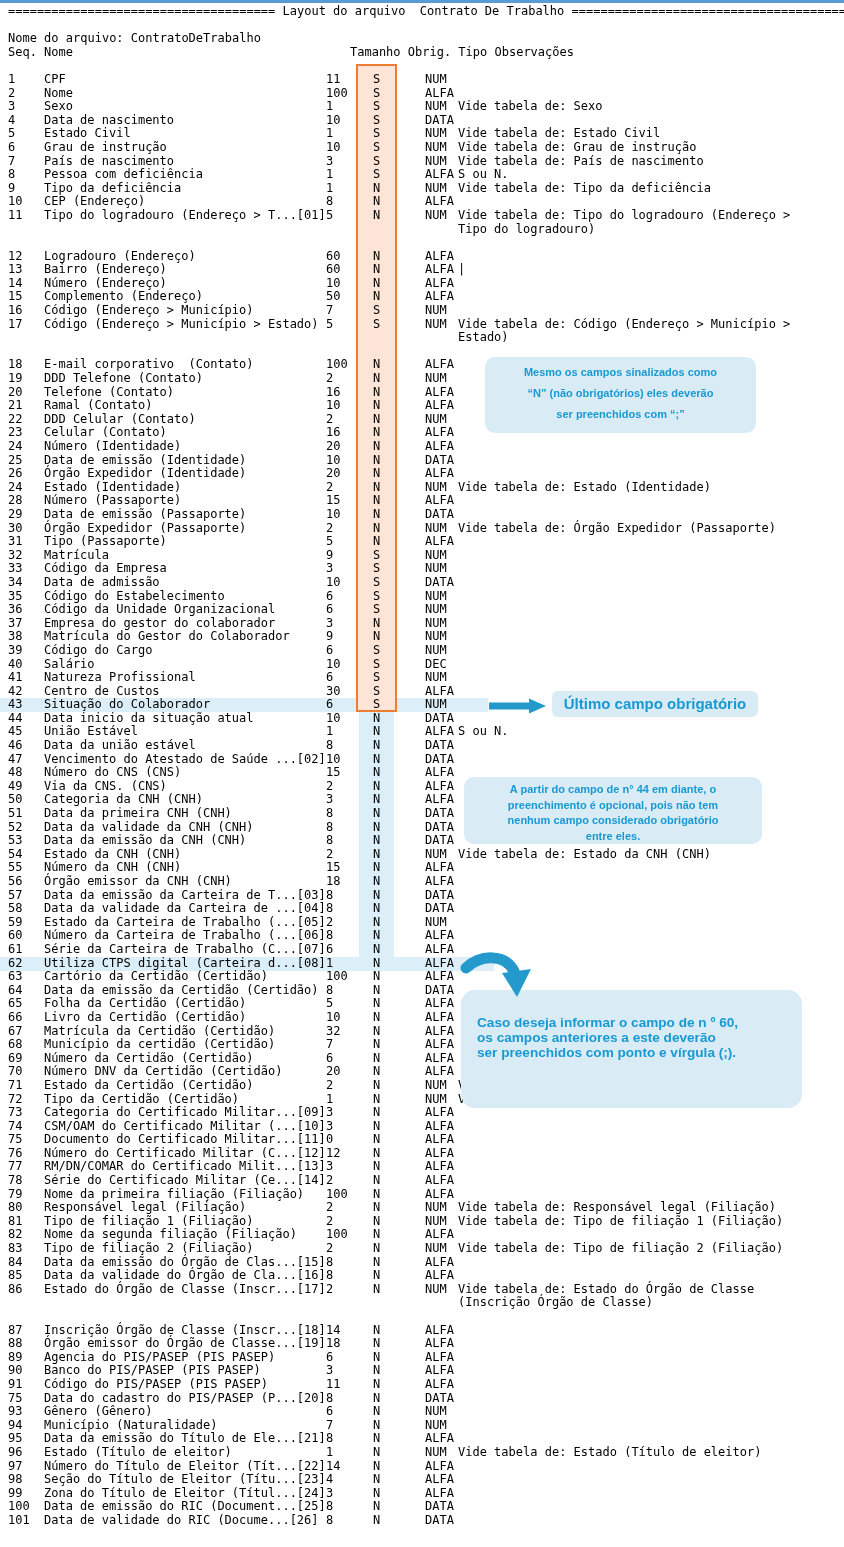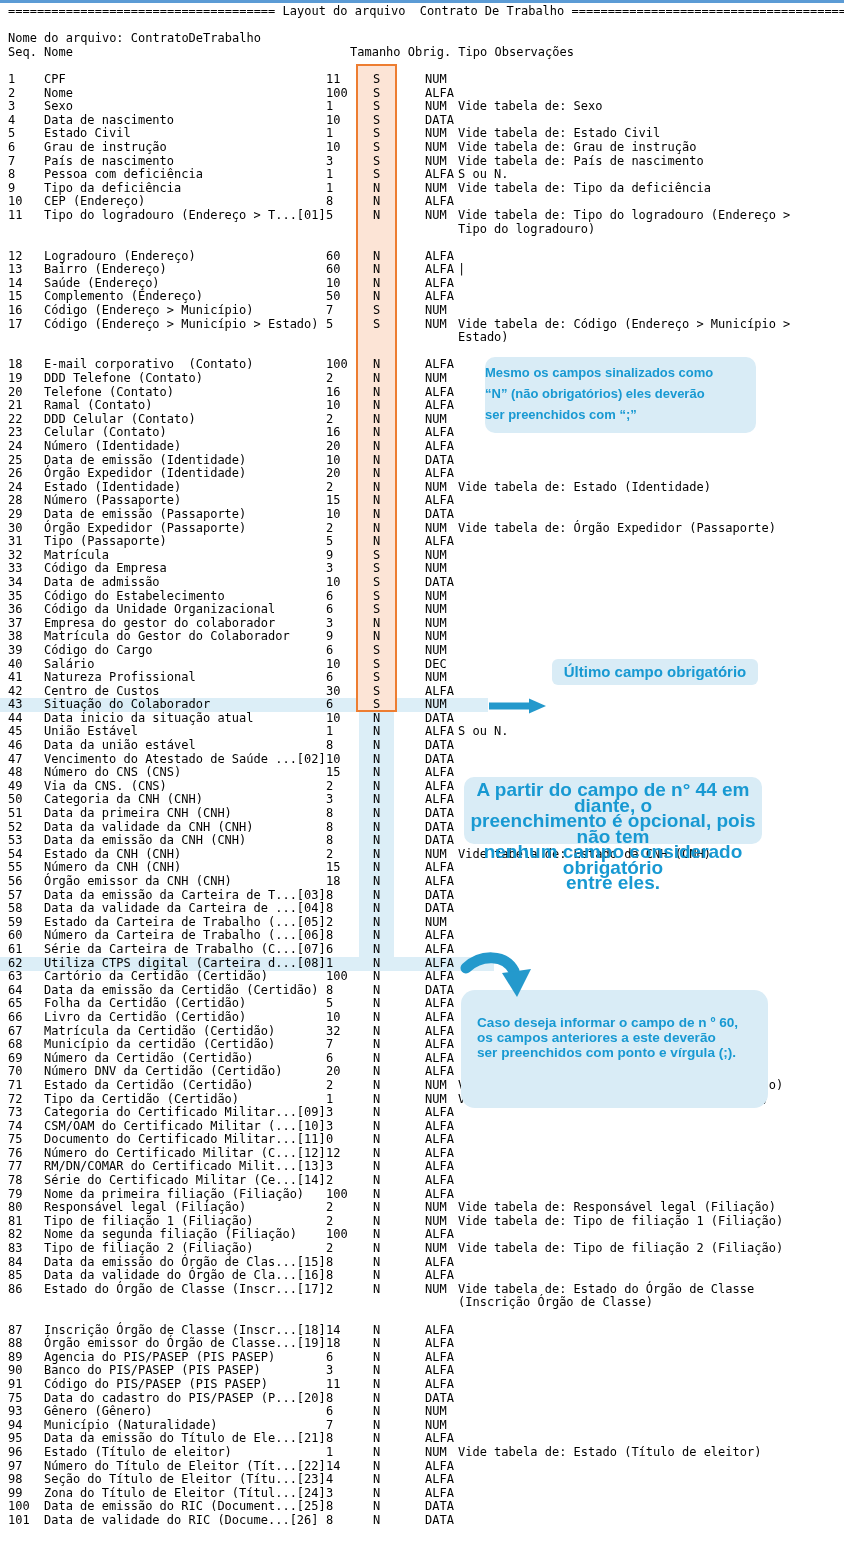--- a/index.html
+++ b/index.html
@@ -25,24 +25,24 @@
   .ovl{position:absolute;z-index:1;}
   #req-box{left:356px;top:64px;width:41px;height:648px;background:#FCE4D6;border:2px solid #ED7D31;box-sizing:border-box;}
   #req-band{left:359px;top:712px;width:35px;height:245px;background:#DCEEF7;}
   #hl43{left:0;top:698px;width:488px;height:14px;background:#DCEEF7;}
   #hl60{left:0;top:957px;width:494px;height:14px;background:#DCEEF7;}
   .callout{
     position:absolute;z-index:3;background:#D9ECF6;border-radius:10px;
     color:#1899D2;font-family:"Liberation Sans", sans-serif;font-weight:bold;
     white-space:pre-line;
   }
-  #callout-n{left:485px;top:357px;width:271px;height:76px;font-size:13px;line-height:21px;text-align:left;padding-top:5px;box-sizing:border-box;}
-  #callout-last{left:552px;top:659px;width:206px;height:26px;font-size:15px;line-height:25px;text-align:center;border-radius:6px;}
-  #callout-44{left:464px;top:777px;width:298px;height:67px;font-size:19px;line-height:15.5px;text-align:center;padding-top:5px;box-sizing:border-box;}
-  #callout-60{left:461px;top:990px;width:307px;height:118px;font-size:13.6px;line-height:15px;text-align:left;padding:10px 0 0 16px;box-sizing:border-box;border-radius:14px;}
+  #callout-n{left:485px;top:357px;width:271px;height:76px;font-size:11px;line-height:21px;text-align:center;padding-top:5px;box-sizing:border-box;}
+  #callout-last{left:552px;top:691px;width:206px;height:26px;font-size:15px;line-height:25px;text-align:center;border-radius:6px;}
+  #callout-44{left:464px;top:777px;width:298px;height:67px;font-size:11px;line-height:15.5px;text-align:center;padding-top:5px;box-sizing:border-box;}
+  #callout-60{left:461px;top:990px;width:341px;height:118px;font-size:13.6px;line-height:15px;text-align:left;padding:10px 0 0 16px;box-sizing:border-box;border-radius:14px;}
   #callout-60 .p2{display:block;margin-top:19px;white-space:pre-line;}
   .arrow{position:absolute;z-index:4;}
   #arrow-right{left:489px;top:698px;}
   #arrow-curve{left:459px;top:951px;}
 </style>
 </head>
 <body>
 
 <div id="topline"></div>
 
@@ -174,21 +174,21 @@
       <div class="cs">13</div>
       <div class="cn">Bairro (Endereço)</div>
       <div class="ct">60</div>
       <div class="co">N</div>
       <div class="cg"></div>
       <div class="cy">ALFA</div>
       <div class="cb">|</div>
     </div>
     <div class="row">
       <div class="cs">14</div>
-      <div class="cn">Saúde (Endereço)</div>
+      <div class="cn">Número (Endereço)</div>
       <div class="ct">10</div>
       <div class="co">N</div>
       <div class="cg"></div>
       <div class="cy">ALFA</div>
       <div class="cb"></div>
     </div>
     <div class="row">
       <div class="cs">15</div>
       <div class="cn">Complemento (Endereço)</div>
       <div class="ct">50</div>

